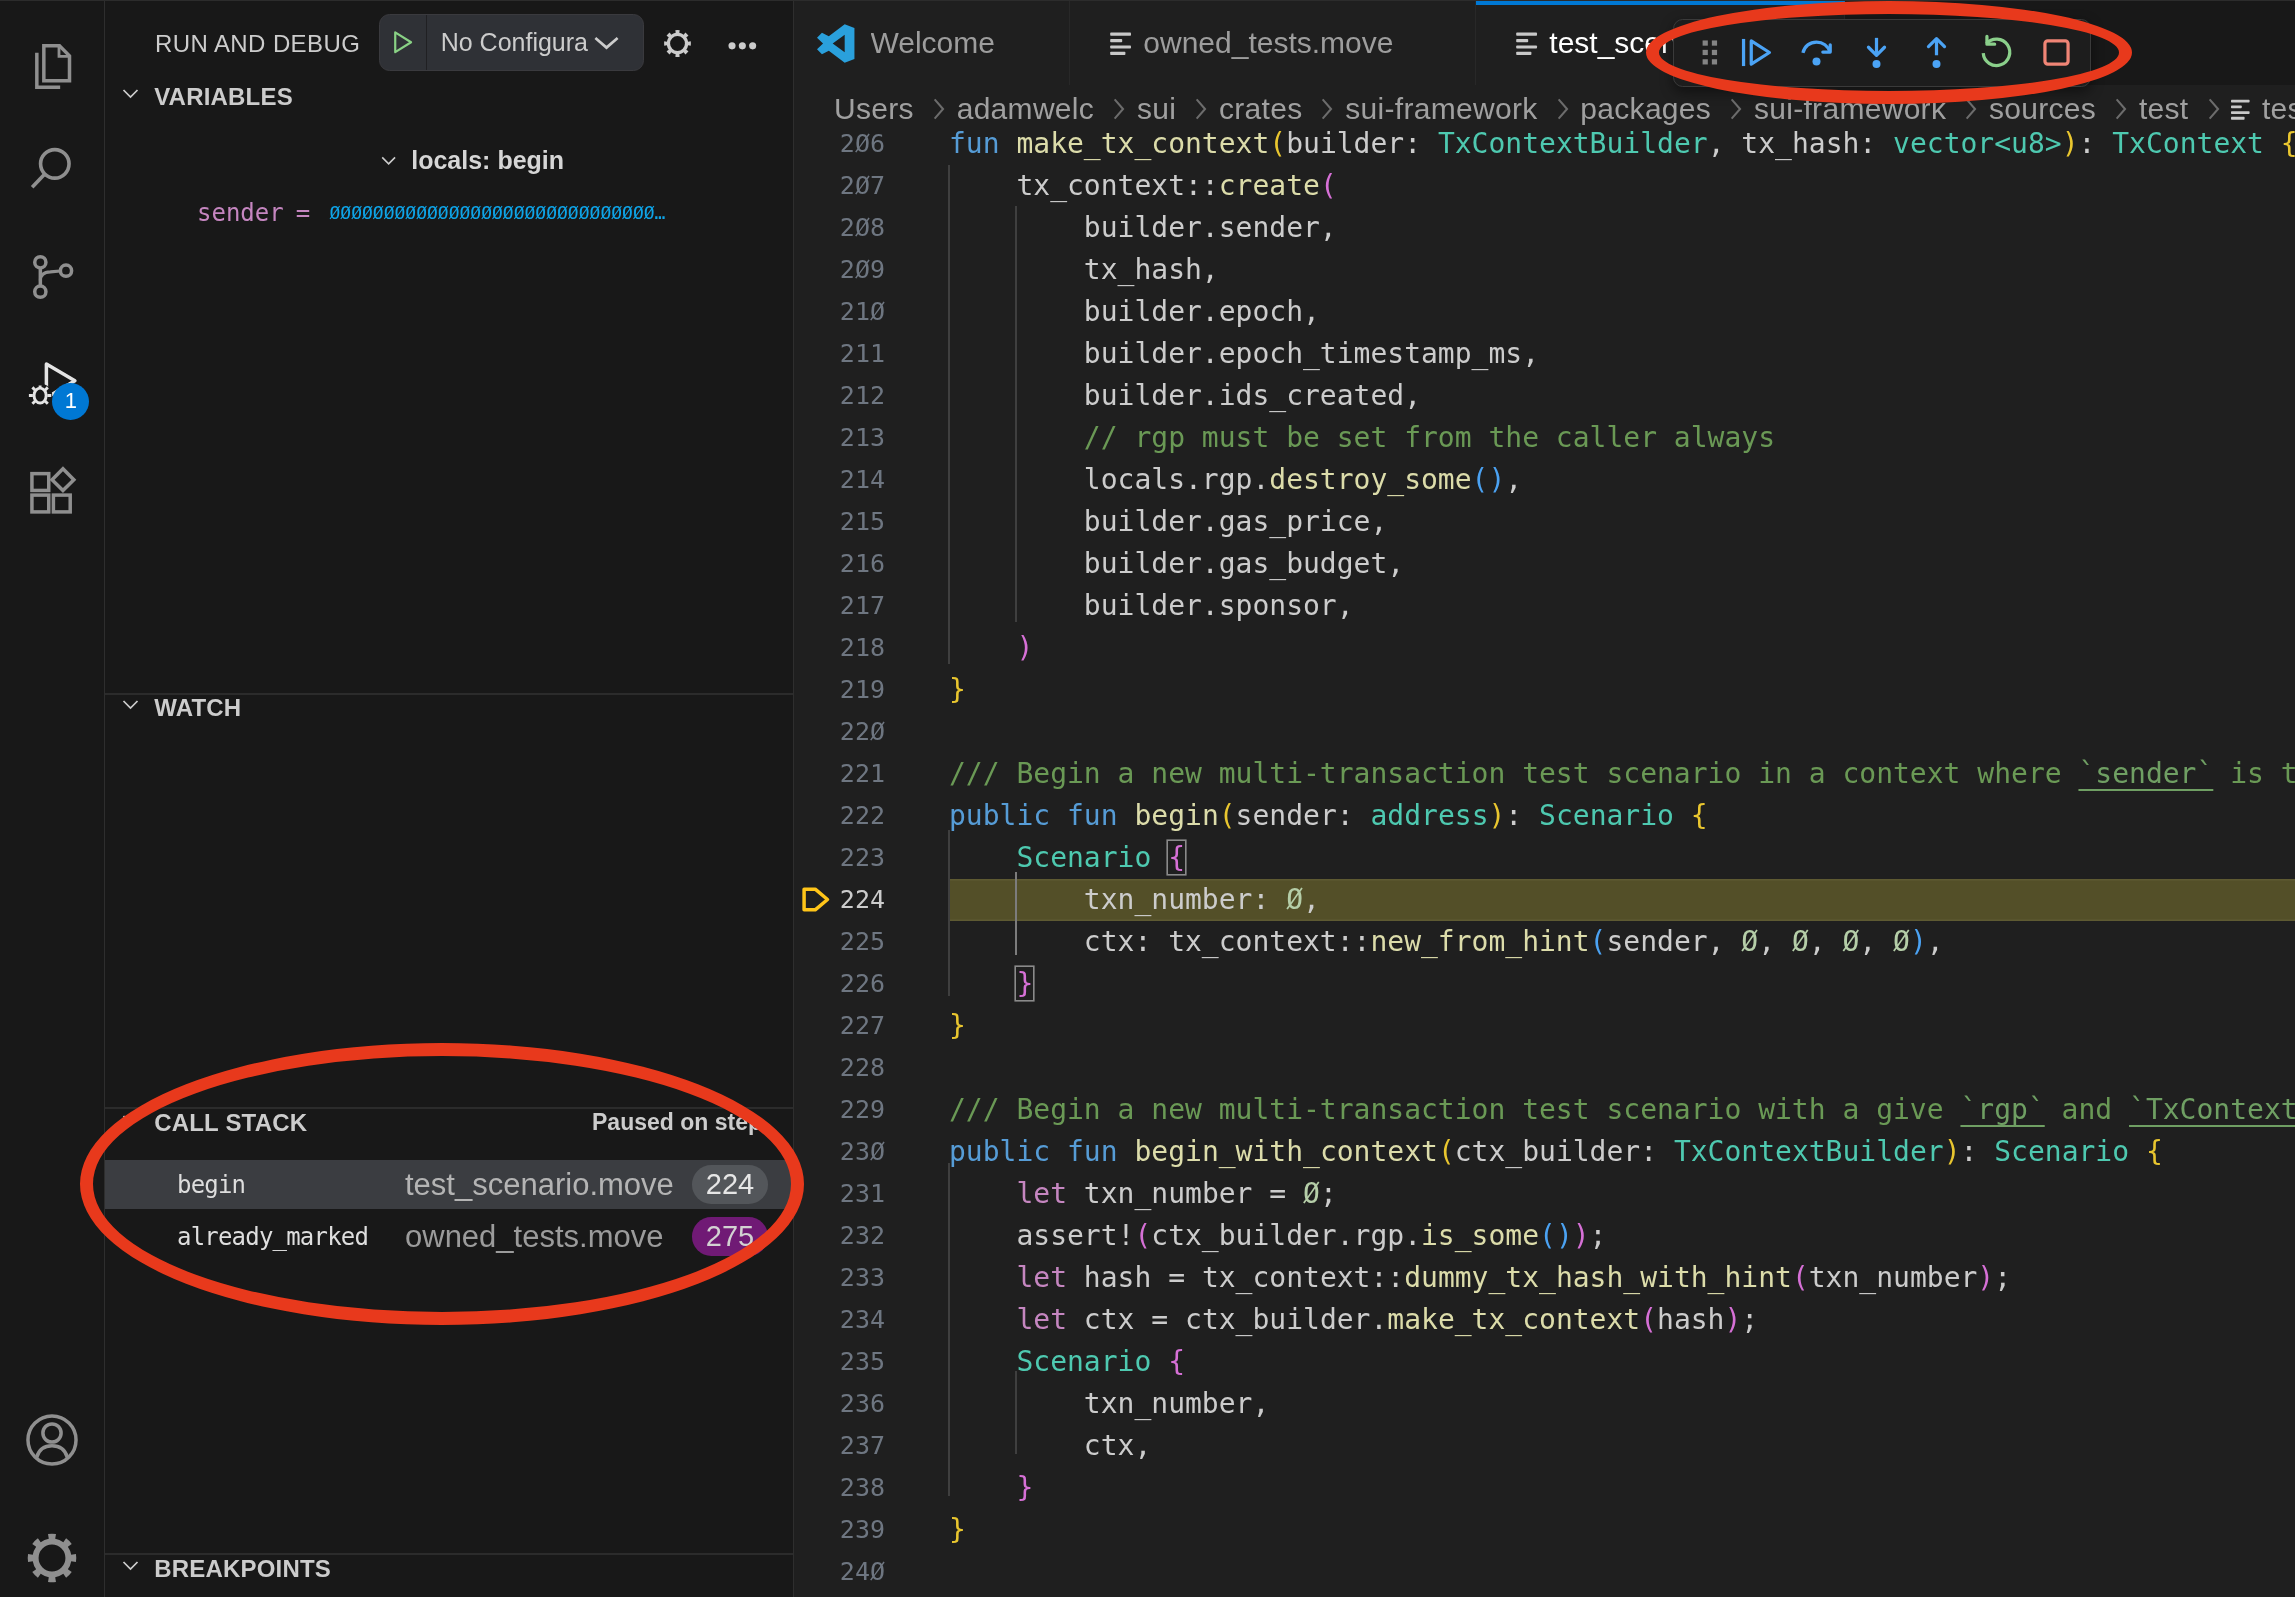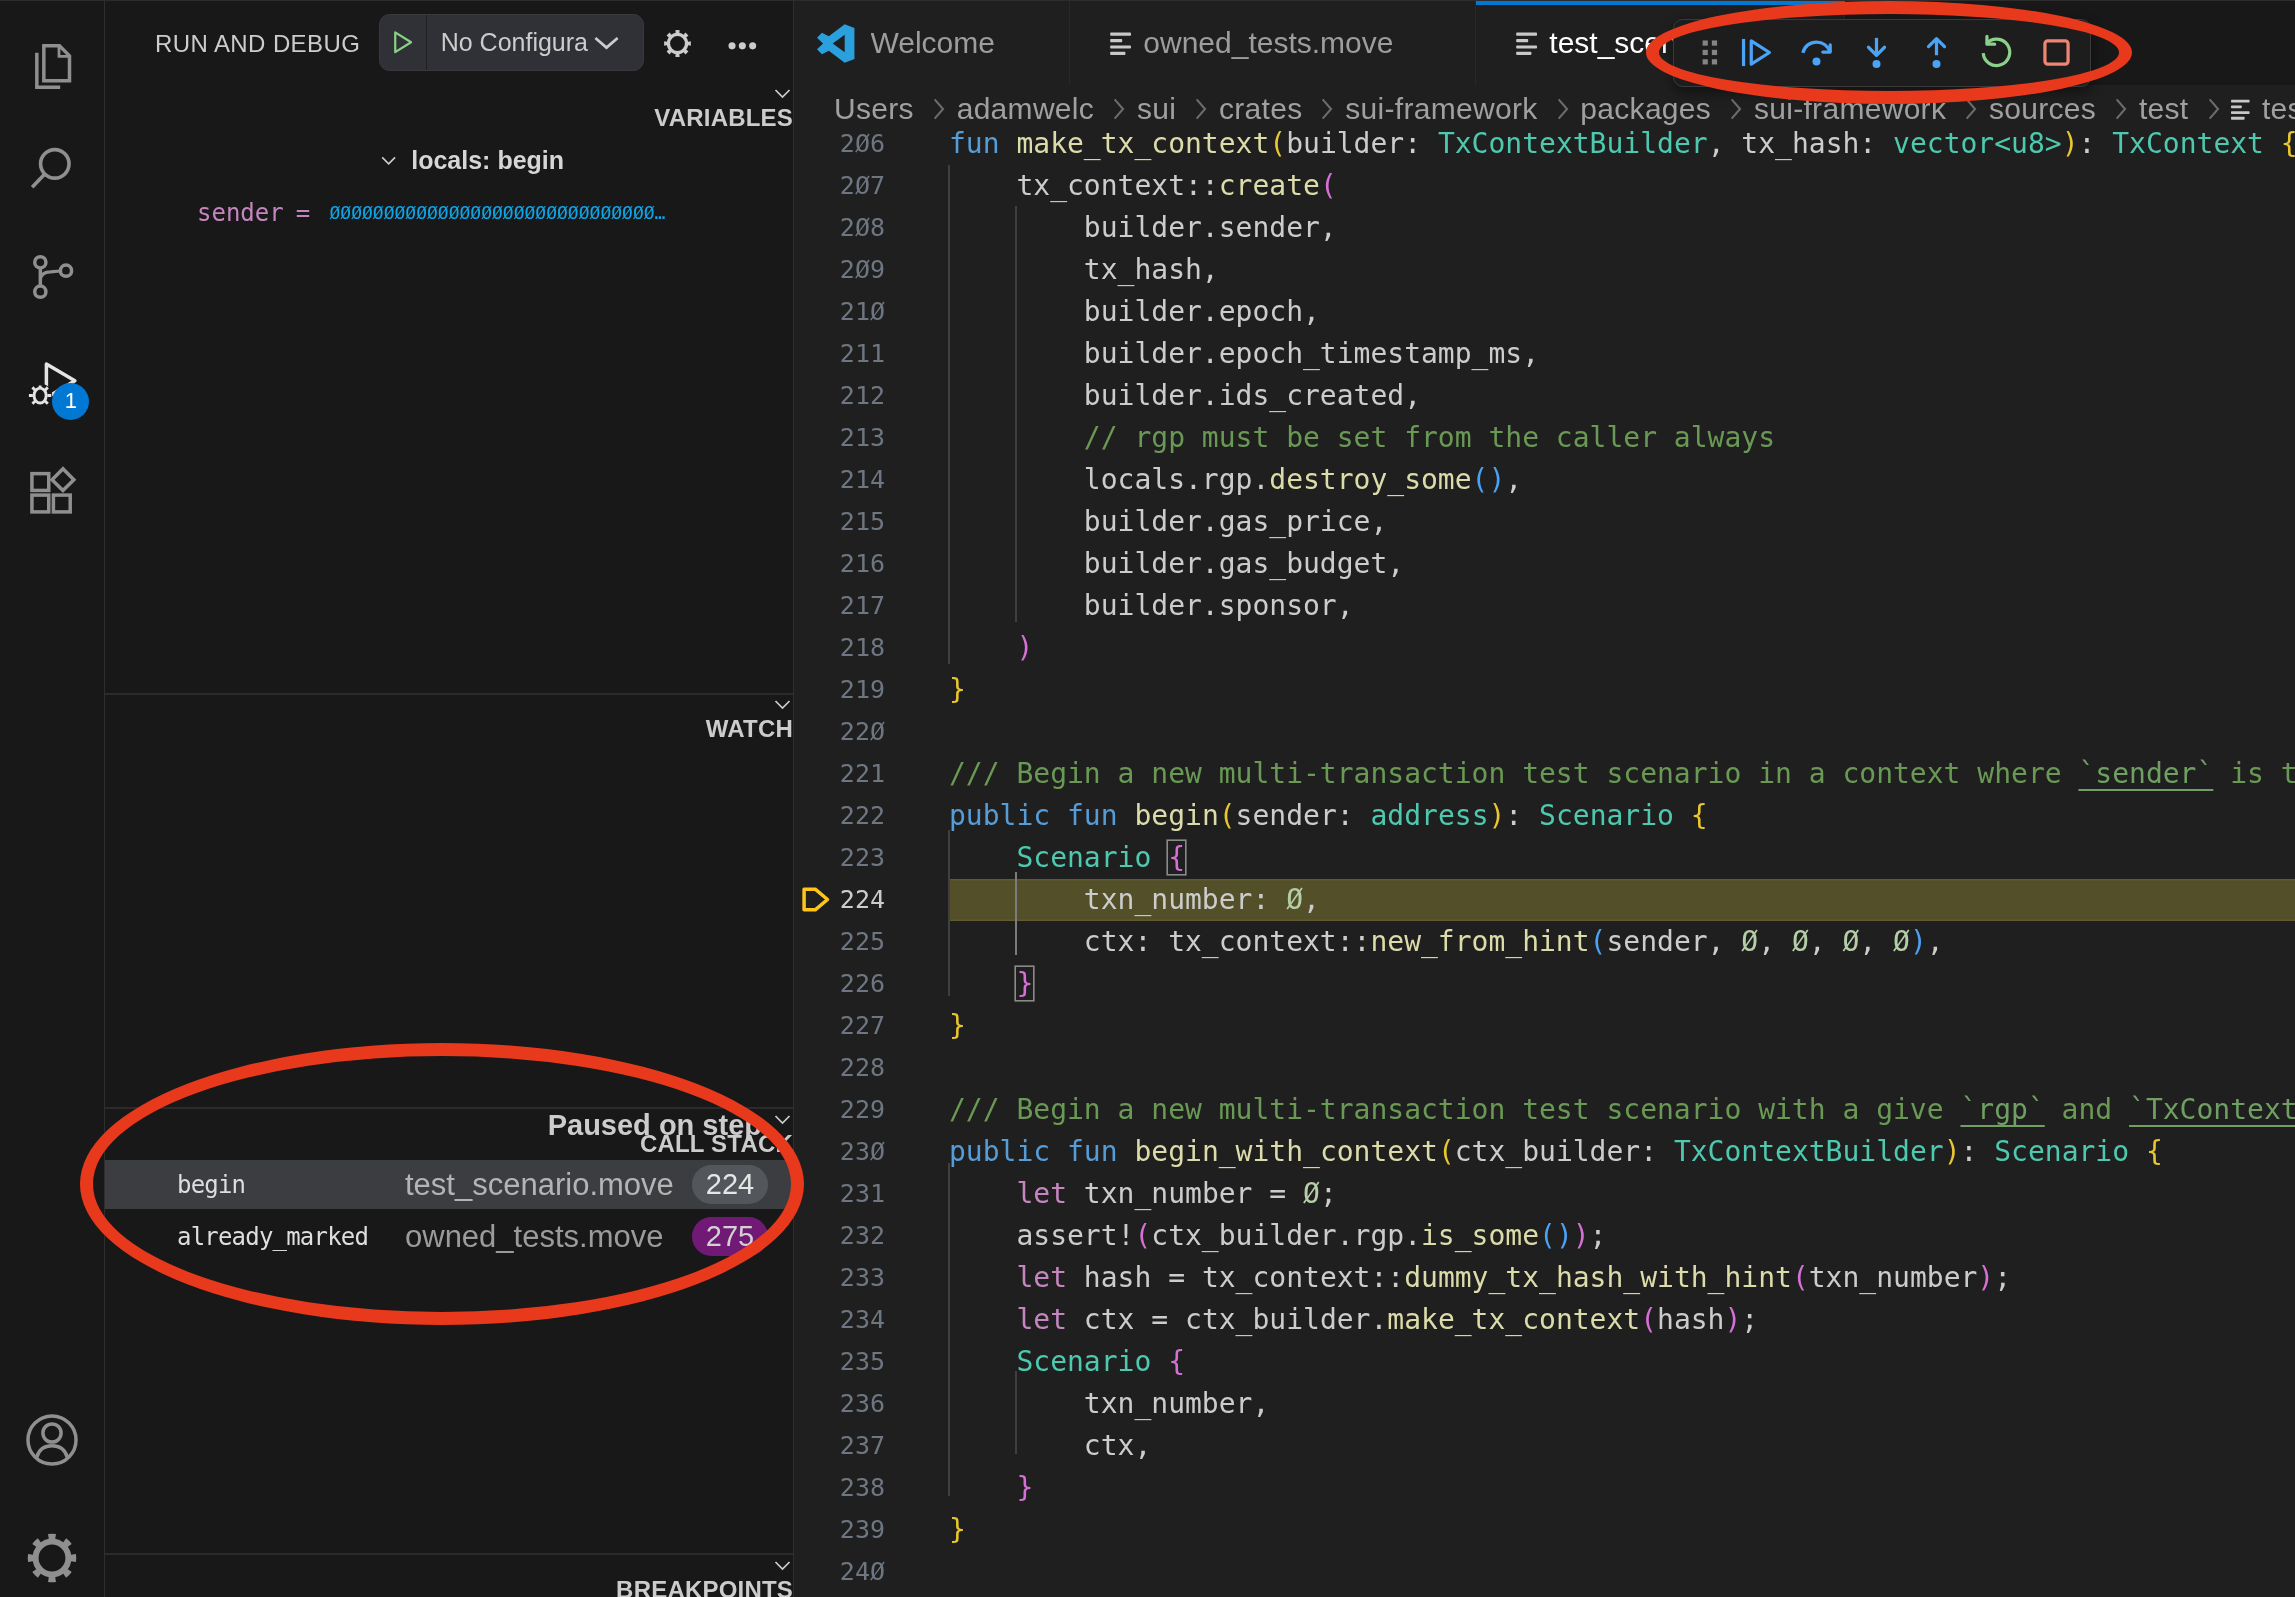--- a/index.html
+++ b/index.html
@@ -19,24 +19,24 @@
   .sb-header { position:absolute; left:0; top:0; width:100%; height:82px; }
   .sb-title { position:absolute; left:50px; top:29px; font-size:24px; letter-spacing:0.4px; color:#cccccc; white-space:nowrap; }
   .run-btn { position:absolute; left:274px; top:13px; width:265px; height:57px; background:#2f3136; border:0.8px solid #3a3a3e; border-radius:10.5px; display:flex; align-items:center; }
   .run-btn-play { width:47px; height:100%; display:flex; align-items:center; justify-content:center; border-right:1.6px solid #202023; flex:0 0 auto; }
   .run-btn-label { margin-left:13.7px; font-size:25px; color:#cccccc; white-space:nowrap; overflow:hidden; width:151px; flex:0 0 auto; }
   .run-btn-chev { margin-left:1.6px; flex:0 0 auto; display:flex; }
   .sb-gear { position:absolute; left:557px; top:27px; color:#cccccc; }
   .sb-dots { position:absolute; left:623px; top:38px; color:#cccccc; }
 
   .pane-divider { position:absolute; left:0; width:100%; height:1.6px; background:#2b2b2b; }
-  .pane-head { position:absolute; left:0; width:100%; height:51px; display:flex; align-items:flex-end;flex-direction:column; }
+  .pane-head { position:absolute; left:0; width:100%; height:51px; display:flex; align-items:flex-start; }
   .pane-chevron { margin-left:14.5px; width:21px; height:21px; flex:0 0 auto; color:#cccccc; }
   .pane-title { margin-left:13.7px; font-size:24px; font-weight:700; letter-spacing:0.2px; color:#cccccc; }
-  .pane-head-right { position:absolute; right:31px; font-size:29px; font-weight:700; color:#cccccc; }
+  .pane-head-right { position:absolute; right:31px; font-size:23px; font-weight:700; color:#cccccc; }
 
   .tree-row { position:absolute; left:0; width:100%; height:51px; display:flex; align-items:center;justify-content:center; }
   .tree-chev { margin-left:45px; width:19.3px; height:19.3px; color:#cccccc; flex:0 0 auto; }
   .tree-label { margin-left:13px; font-size:25px; font-weight:700; color:#d6d6d6; }
   .var-row { position:absolute; left:0; width:100%; height:51px; display:flex; align-items:center; font-family:"DejaVu Sans Mono", monospace; }
   .var-name { margin-left:92px; font-size:24px; color:#c586c0; }
   .var-eq { font-size:24px; color:#c586c0; margin:0 19.3px 0 12px; }
   .var-value { font-size:18px; color:#0ea5e9; white-space:nowrap; }
 
   .stack-row { position:absolute; left:0; width:100%; height:49px; display:flex; align-items:center; }

